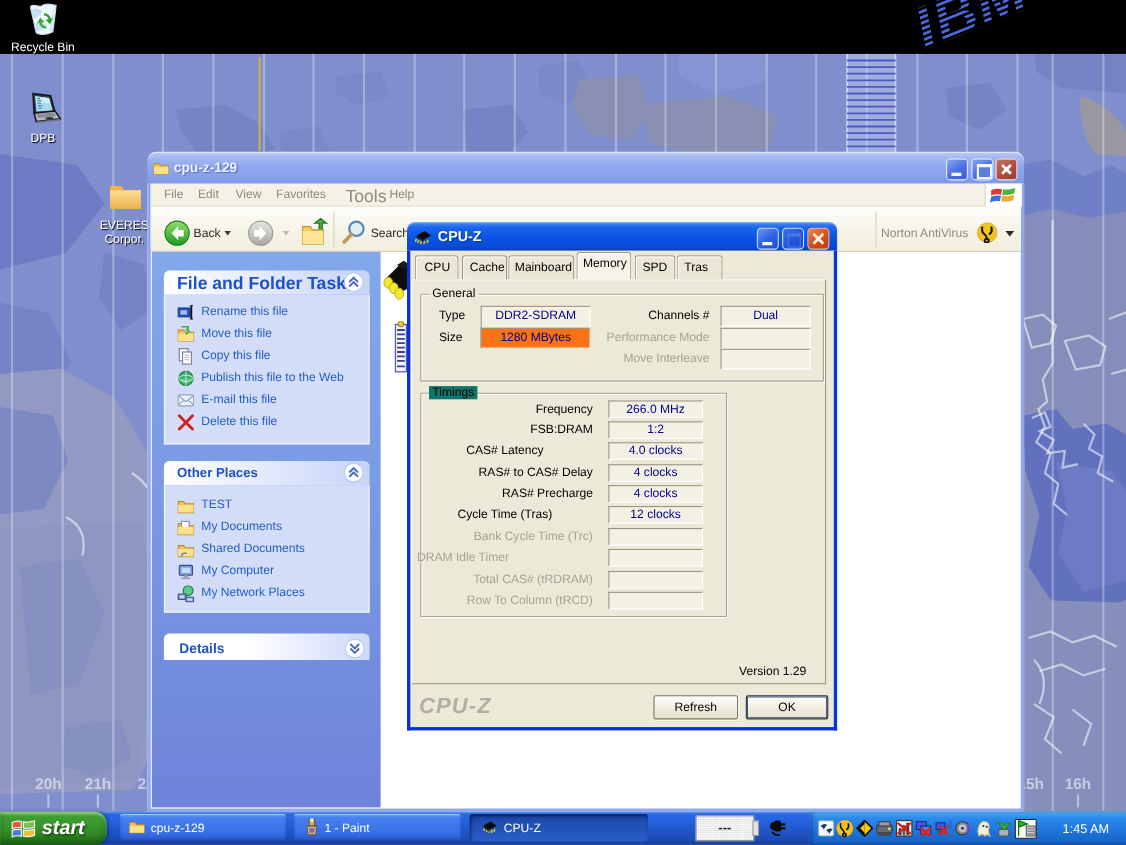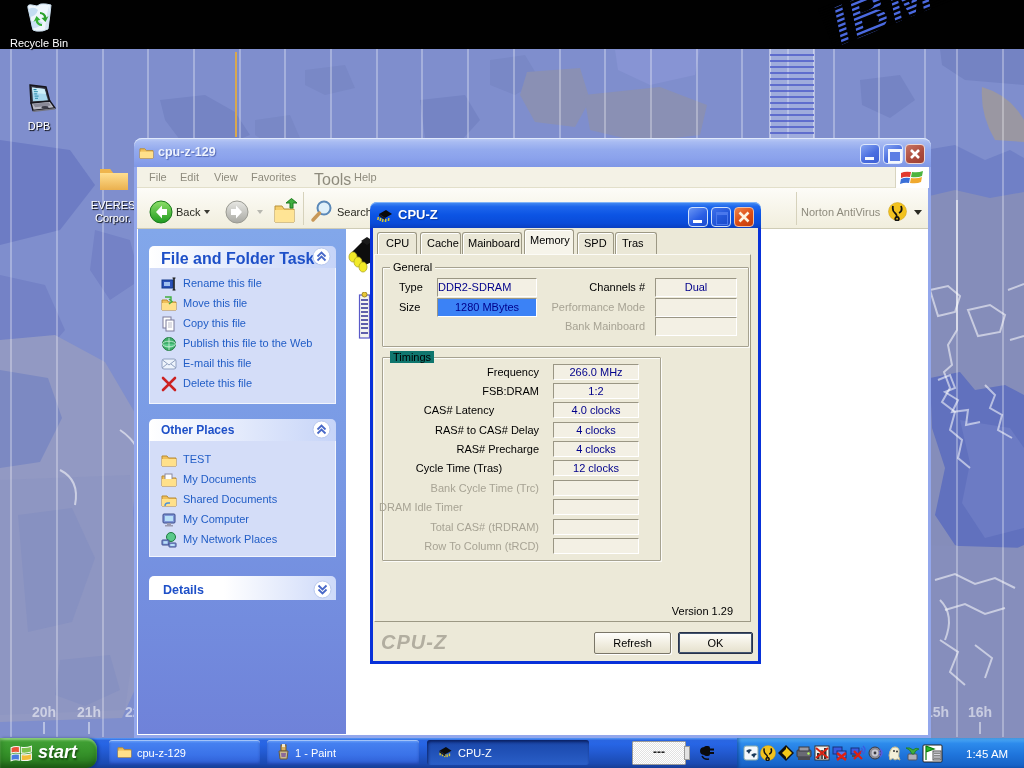--- a/index.html
+++ b/index.html
@@ -421,28 +421,28 @@
     <div class="ab" style="left:151px;top:1px;width:50px;height:25px;background:#f6f4ea;border:1px solid #9c9884;border-bottom:none;border-radius:3px 3px 0 0;box-sizing:border-box;box-shadow:inset 1px 1px 0 #fff;"></div>
     <div class="ab" style="left:157px;top:6px;color:#000;">Memory</div>
     <div class="ab" style="left:204px;top:4px;width:37px;height:22px;background:#eae7d6;border:1px solid #9c9884;border-bottom:none;border-radius:3px 3px 0 0;box-sizing:border-box;box-shadow:inset 1px 1px 0 #fff;"></div>
     <div class="ab" style="left:211px;top:9px;color:#000;">SPD</div>
     <div class="ab" style="left:242px;top:4px;width:42px;height:22px;background:#eae7d6;border:1px solid #9c9884;border-bottom:none;border-radius:3px 3px 0 0;box-sizing:border-box;box-shadow:inset 1px 1px 0 #fff;"></div>
     <div class="ab" style="left:249px;top:9px;color:#000;">Tras</div>
 
     <div class="ab" style="left:9px;top:39px;width:365px;height:78px;border:1px solid #a6a290;border-radius:1px;box-shadow:1px 1px 0 rgba(255,255,255,0.85), inset 1px 1px 0 rgba(255,255,255,0.85);"></div>
     <div class="ab" style="left:17px;top:33px;background:#ece9d8;padding:0 3px;color:#000;">General</div>
     <div class="ab" style="left:26px;top:53px;color:#000;">Type</div>
-    <div class="ab" style="left:64px;top:50px;width:100px;height:19px;background:#f3f0e4;border-top:1px solid #9a9684;border-left:1px solid #9a9684;border-bottom:1px solid #fff;border-right:1px solid #fff;box-sizing:border-box;color:#00008b;line-height:17px;">DDR2-SDRAM</div>
+    <div class="ab" style="left:64px;top:50px;width:100px;height:37px;background:#f3f0e4;border-top:1px solid #9a9684;border-left:1px solid #9a9684;border-bottom:1px solid #fff;border-right:1px solid #fff;box-sizing:border-box;color:#00008b;text-align:center;line-height:17px;">DDR2-SDRAM</div>
     <div class="ab" style="left:26px;top:73px;color:#000;">Size</div>
-    <div class="ab" style="left:64px;top:70px;width:100px;height:19px;background:#3b82f6;border-top:1px solid #9a9684;border-left:1px solid #9a9684;border-bottom:1px solid #fff;border-right:1px solid #fff;box-sizing:border-box;color:#00008b;text-align:center;line-height:17px;">1280 MBytes</div>
+    <div class="ab" style="left:64px;top:70px;width:100px;height:19px;background:#f97316;border-top:1px solid #9a9684;border-left:1px solid #9a9684;border-bottom:1px solid #fff;border-right:1px solid #fff;box-sizing:border-box;color:#00008b;text-align:center;line-height:17px;">1280 MBytes</div>
     <div class="ab" style="left:172px;top:53px;width:100px;text-align:right;color:#000;">Channels #</div>
     <div class="ab" style="left:282px;top:50px;width:82px;height:19px;background:#f3f0e4;border-top:1px solid #9a9684;border-left:1px solid #9a9684;border-bottom:1px solid #fff;border-right:1px solid #fff;box-sizing:border-box;color:#00008b;text-align:center;line-height:17px;">Dual</div>
     <div class="ab" style="left:172px;top:73px;width:100px;text-align:right;color:#a7a394;">Performance Mode</div>
     <div class="ab" style="left:282px;top:70px;width:82px;height:19px;background:#f3f0e4;border-top:1px solid #9a9684;border-left:1px solid #9a9684;border-bottom:1px solid #fff;border-right:1px solid #fff;box-sizing:border-box;"></div>
-    <div class="ab" style="left:172px;top:92px;width:100px;text-align:right;color:#a7a394;">Bank Mainboard</div>
+    <div class="ab" style="left:172px;top:92px;width:100px;text-align:right;color:#a7a394;">Move Interleave</div>
     <div class="ab" style="left:282px;top:89px;width:82px;height:19px;background:#f3f0e4;border-top:1px solid #9a9684;border-left:1px solid #9a9684;border-bottom:1px solid #fff;border-right:1px solid #fff;box-sizing:border-box;"></div>
 
     <div class="ab" style="left:9px;top:129px;width:277px;height:202px;border:1px solid #a6a290;border-radius:1px;box-shadow:1px 1px 0 rgba(255,255,255,0.85), inset 1px 1px 0 rgba(255,255,255,0.85);"></div>
     <div class="ab" style="left:17px;top:123px;background:#0f766e;padding:0 3px;color:#000;">Timings</div>
     <div class="ab" style="left:6px;top:138px;width:160px;text-align:right;color:#000;">Frequency</div>
     <div class="ab" style="left:180px;top:136px;width:86px;height:16px;background:#f3f0e4;border-top:1px solid #9a9684;border-left:1px solid #9a9684;border-bottom:1px solid #fff;border-right:1px solid #fff;box-sizing:border-box;color:#00008b;text-align:center;line-height:14px;">266.0 MHz</div>
     <div class="ab" style="left:6px;top:157px;width:160px;text-align:right;color:#000;">FSB:DRAM</div>
     <div class="ab" style="left:180px;top:155px;width:86px;height:16px;background:#f3f0e4;border-top:1px solid #9a9684;border-left:1px solid #9a9684;border-bottom:1px solid #fff;border-right:1px solid #fff;box-sizing:border-box;color:#00008b;text-align:center;line-height:14px;">1:2</div>
     <div class="ab" style="left:6px;top:176px;width:160px;text-align:center;color:#000;">CAS# Latency</div>
     <div class="ab" style="left:180px;top:174px;width:86px;height:16px;background:#f3f0e4;border-top:1px solid #9a9684;border-left:1px solid #9a9684;border-bottom:1px solid #fff;border-right:1px solid #fff;box-sizing:border-box;color:#00008b;text-align:center;line-height:14px;">4.0 clocks</div>

